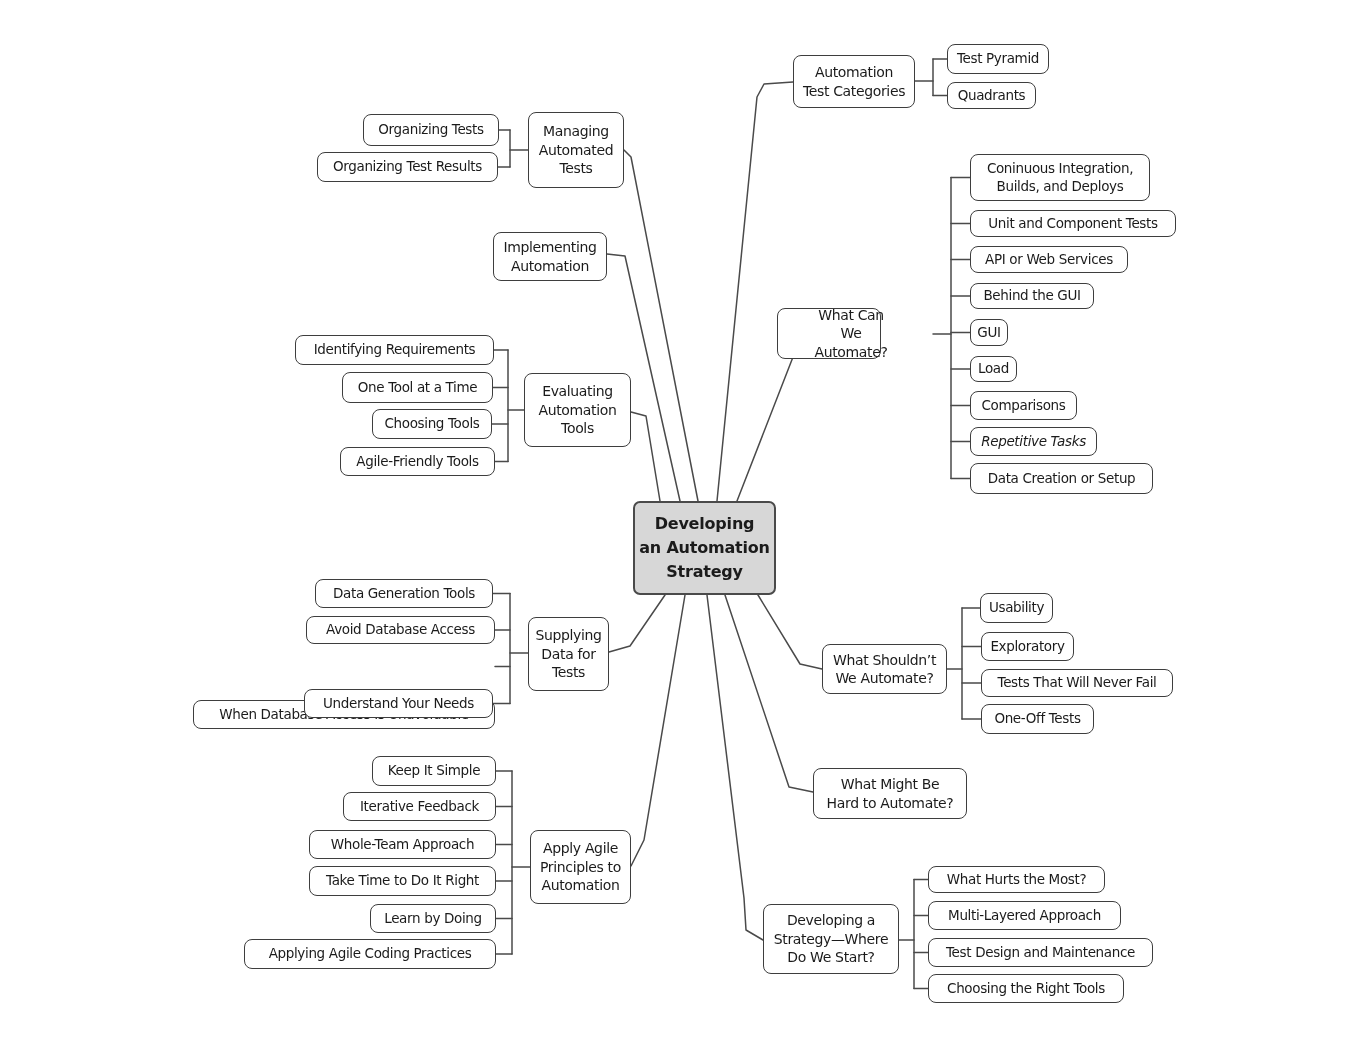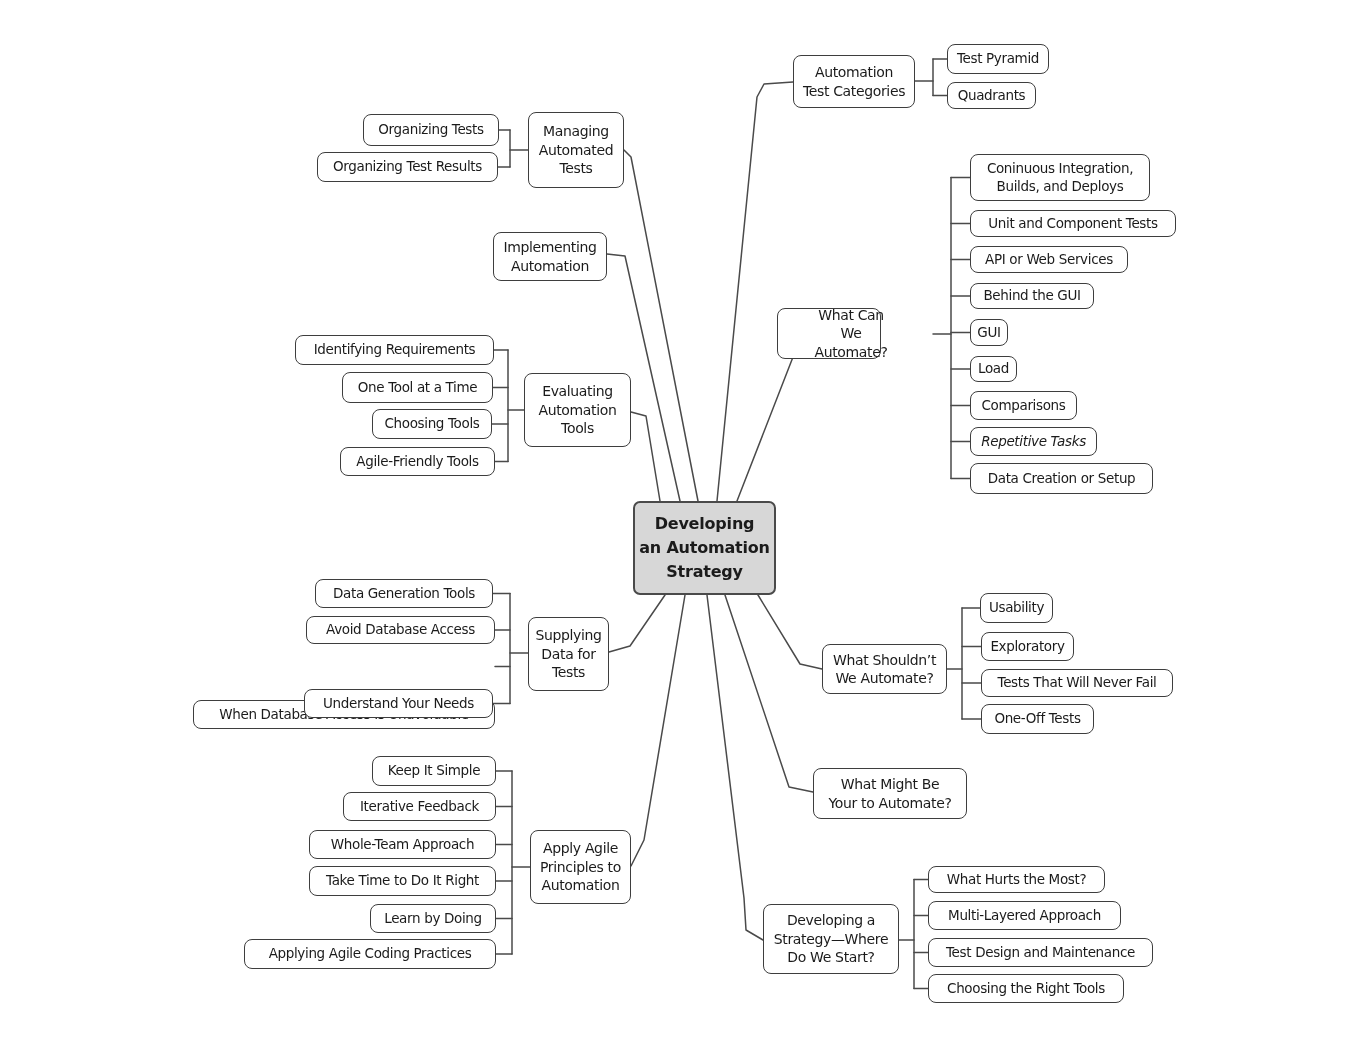--- a/index.html
+++ b/index.html
@@ -222,21 +222,21 @@
         <span class="node-label">Exploratory</span>
       </div>
       <div class="node child-node" style="left: 981px; top: 669px; width: 192px; height: 28px;">
         <span class="node-label">Tests That Will Never Fail</span>
       </div>
       <div class="node child-node" style="left: 981px; top: 704px; width: 113px; height: 30px;">
         <span class="node-label">One-Off Tests</span>
       </div>
       <div class="node branch-node" style="left: 813px; top: 768px; width: 154px; height: 51px;">
         <span class="node-label">What Might Be
-Your to Automate?</span>
+Hard to Automate?</span>
       </div>
       <div class="node branch-node" style="left: 530px; top: 830px; width: 101px; height: 74px;">
         <span class="node-label">Apply Agile
 Principles to
 Automation</span>
       </div>
       <div class="node child-node" style="left: 372px; top: 756px; width: 124px; height: 30px;">
         <span class="node-label">Keep It Simple</span>
       </div>
       <div class="node child-node" style="left: 343px; top: 792px; width: 153px; height: 29px;">

